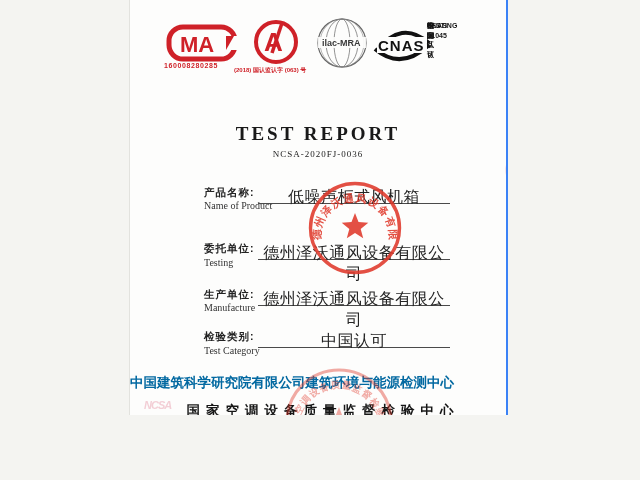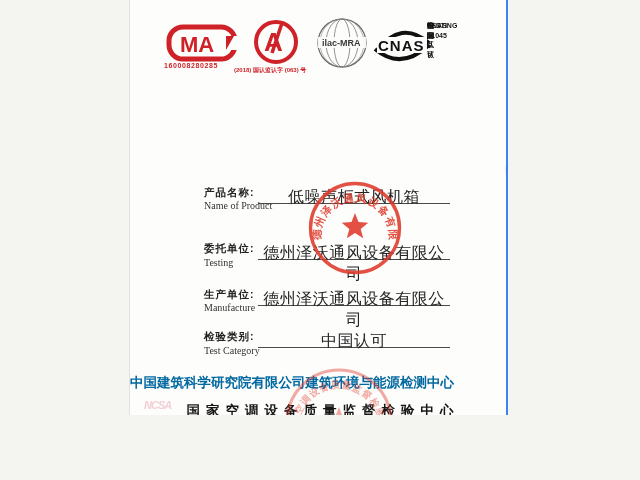--- a/index.html
+++ b/index.html
@@ -93,20 +93,22 @@
 
     <div class="accred">
       <div>中国认可</div>
       <div>国际互认</div>
       <div>检测</div>
       <div>TESTING</div>
       <div>CNAS L1045</div>
     </div>
   </div>
 
+  <div class="title-en">TEST REPORT</div>
+  <div class="report-no">NCSA-2020FJ-0036</div>
 
   <div>
     <span class="field-label-cn" style="top:186px">产品名称:</span>
     <span class="field-label-en" style="top:200px">Name of Product</span>
     <span class="field-value" style="top:187px">低噪声柜式风机箱</span>
   </div>
   <div>
     <span class="field-label-cn" style="top:242px">委托单位:</span>
     <span class="field-label-en" style="top:257px">Testing</span>
     <span class="field-value" style="top:243px">德州泽沃通风设备有限公司</span>

